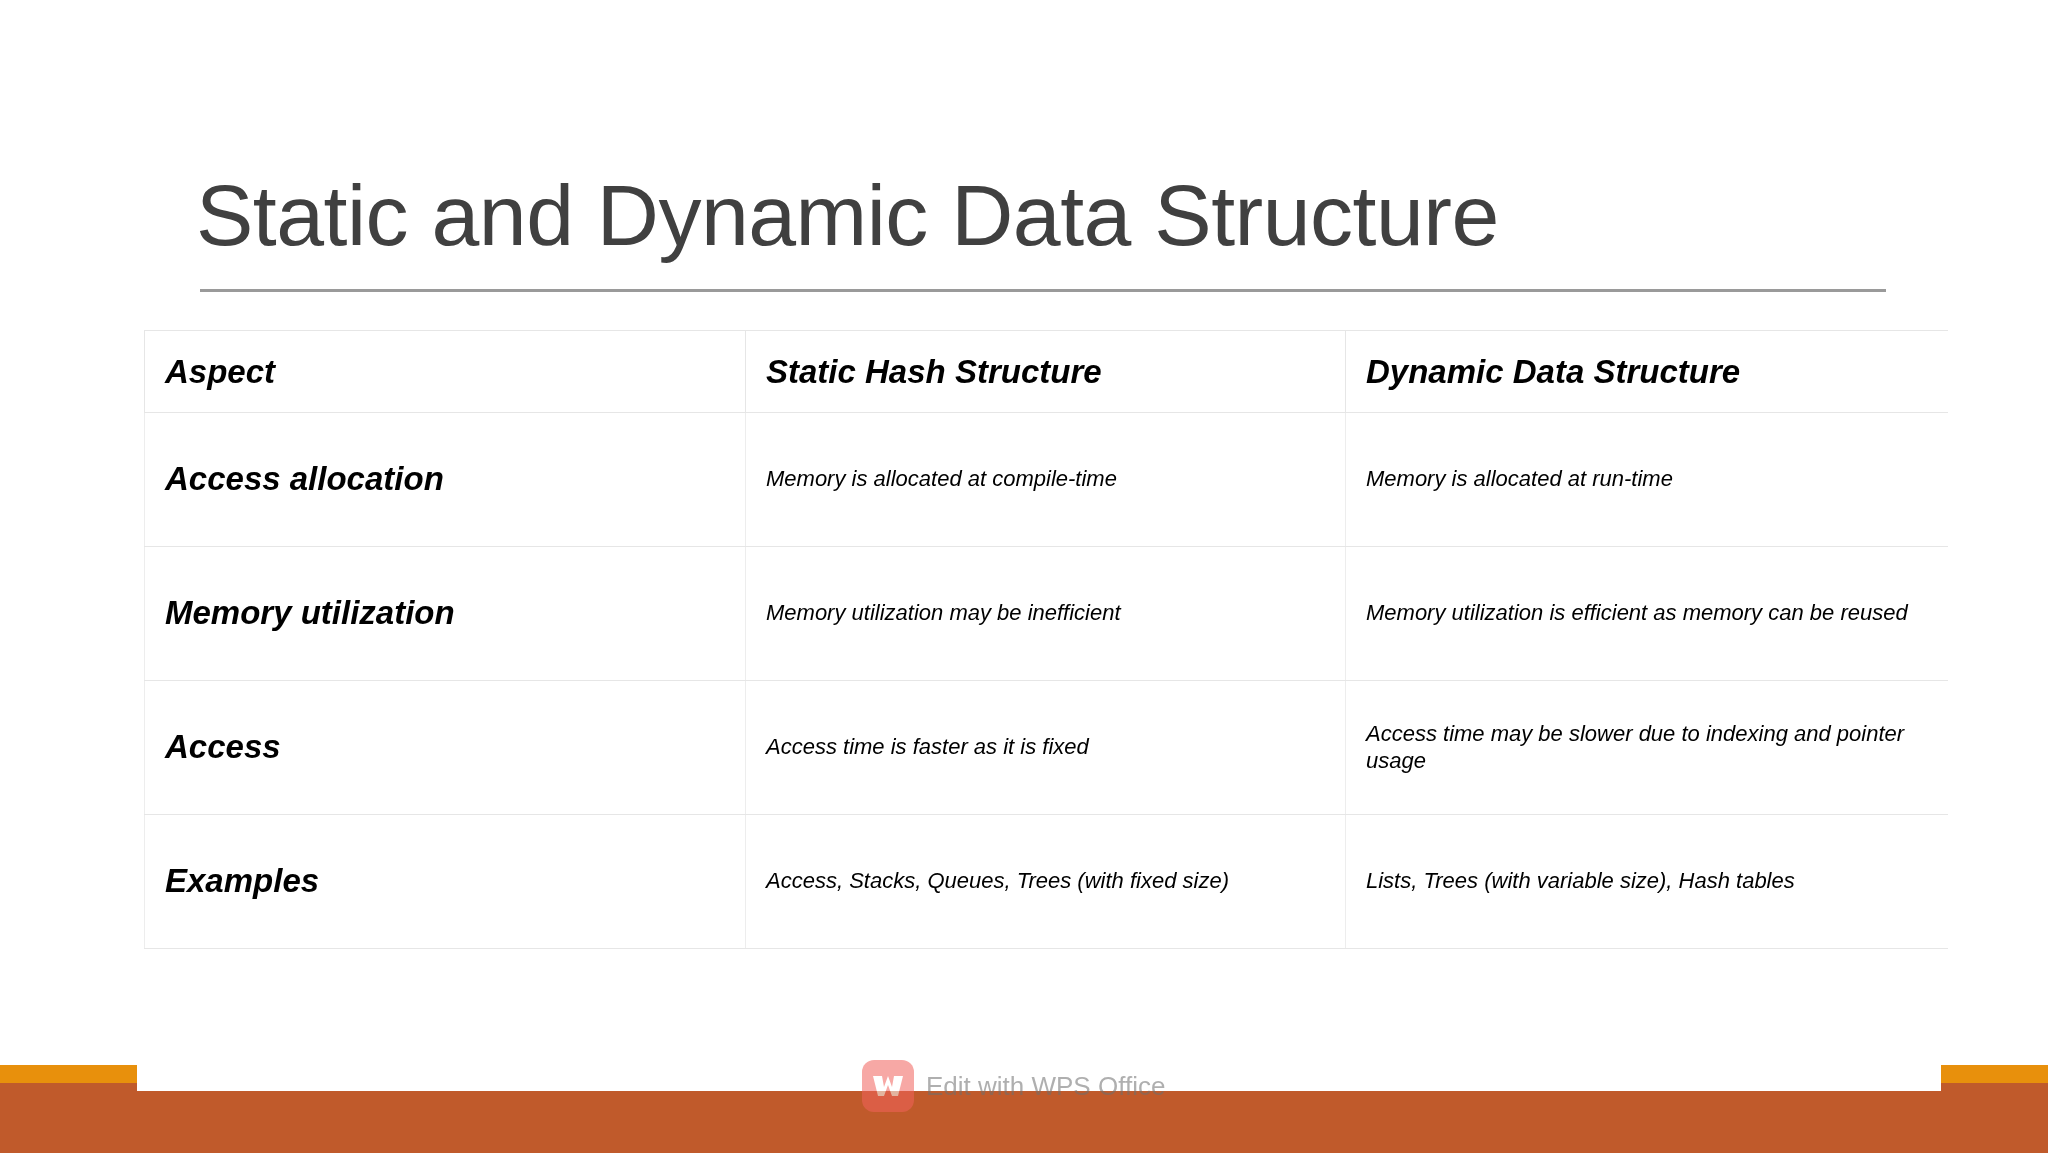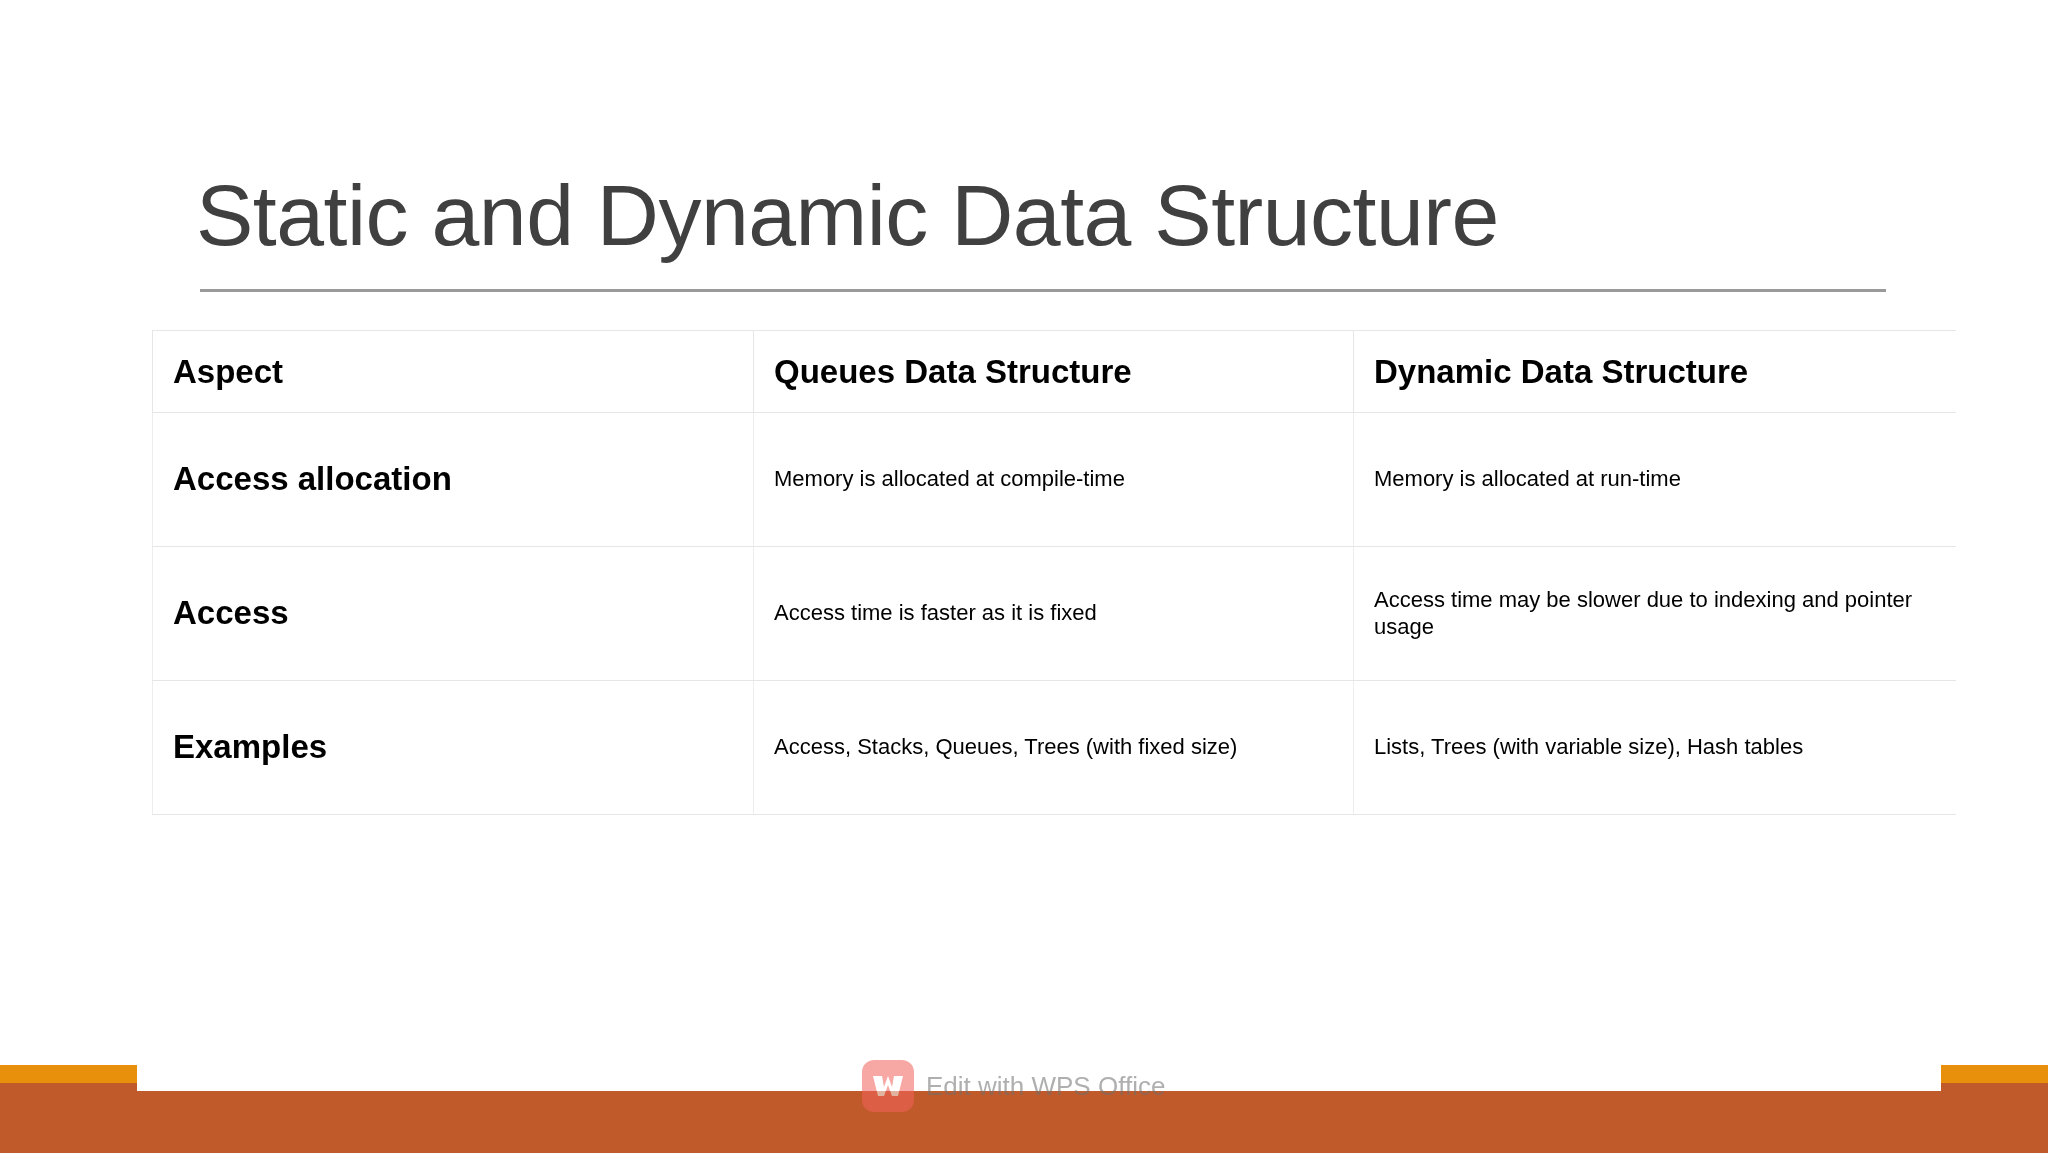--- a/index.html
+++ b/index.html
@@ -78,26 +78,27 @@
     left:200px;
     top:289px;
     width:1686px;
     height:3px;
     background:#9a9a9a;
   }
 
   
   #table-wrap {
     position:absolute;
-    left:152px;
+    left:144px;
     top:330px;
     width:1804px;
     height:760px;
     overflow:hidden;
     background:#ffffff;
+    font-style:italic;
   }
   table#cmp {
     width:1804px;
     border-collapse:collapse;
     table-layout:fixed;
     background:#ffffff;
   }
   table#cmp col.c1 { width:601px; }
   table#cmp col.c2 { width:600px; }
   table#cmp col.c3 { width:603px; }
@@ -168,29 +169,34 @@
   <div id="table-wrap">
     <table id="cmp">
       <colgroup>
         <col class="c1">
           <col class="c2">
           <col class="c3">
       </colgroup>
       <thead>
         <tr>
           <th>Aspect</th>
-          <th>Queues Data Structure</th>
+          <th>Static Hash Structure</th>
           <th>Dynamic Data Structure</th>
         </tr>
       </thead>
       <tbody>
         <tr>
           <td class="aspect">Access allocation</td>
           <td>Memory is allocated at compile-time</td>
           <td>Memory is allocated at run-time</td>
+        </tr>
+        <tr>
+          <td class="aspect">Memory utilization</td>
+          <td>Memory utilization may be inefficient</td>
+          <td>Memory utilization is efficient as memory can be reused</td>
         </tr>
         <tr>
           <td class="aspect">Access</td>
           <td>Access time is faster as it is fixed</td>
           <td>Access time may be slower due to indexing and pointer usage</td>
         </tr>
         <tr>
           <td class="aspect">Examples</td>
           <td>Access, Stacks, Queues, Trees (with fixed size)</td>
           <td> Lists, Trees (with variable size), Hash tables</td>

